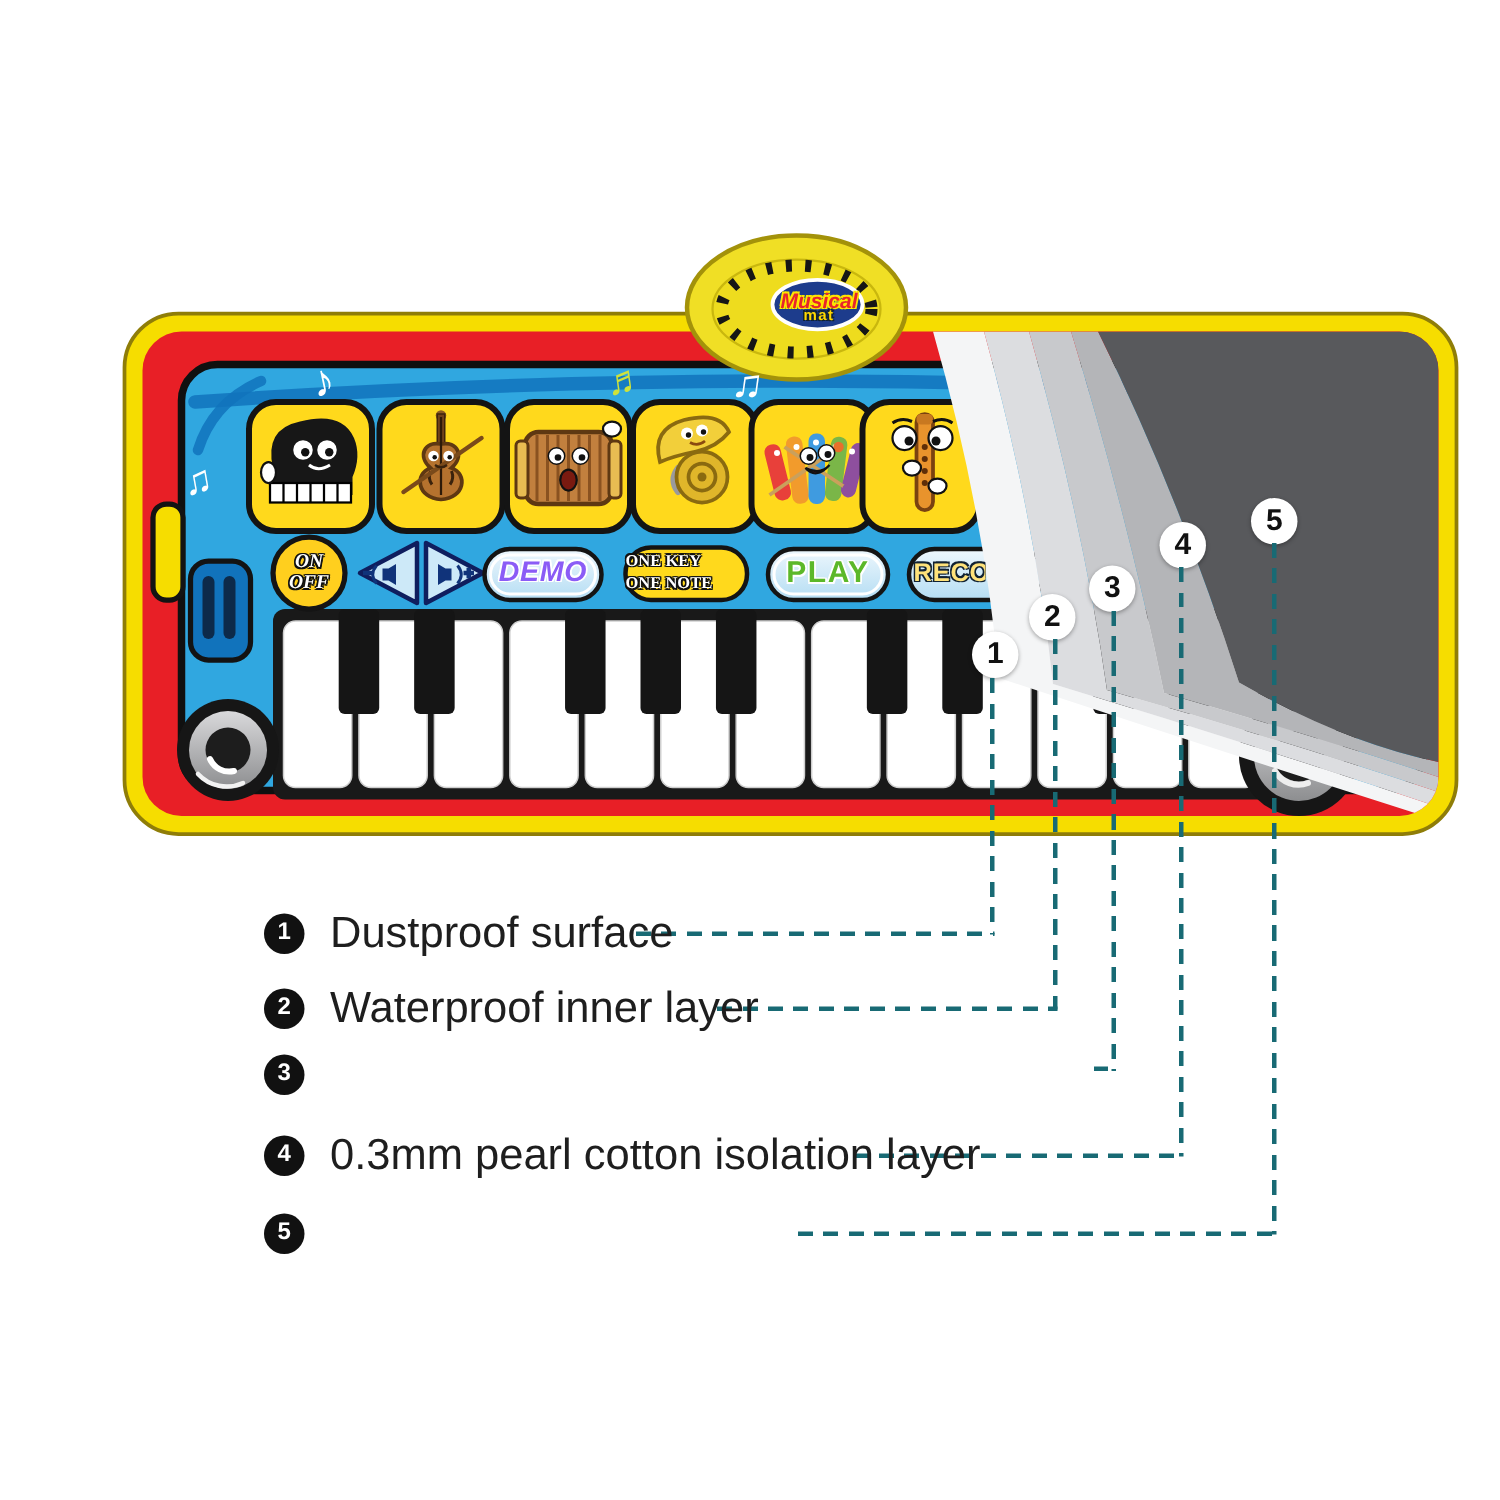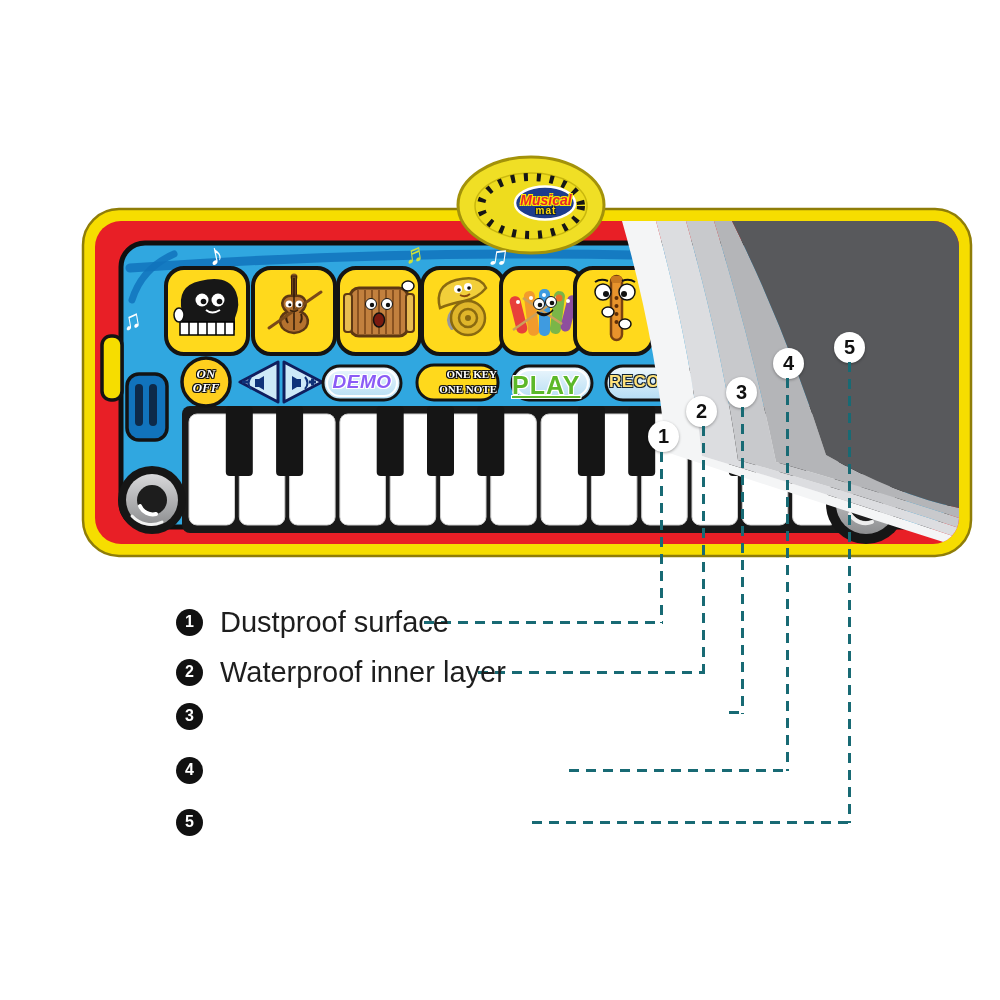--- a/index.html
+++ b/index.html
@@ -13,24 +13,24 @@
                  -1px 0 0 #fff,1px 0 0 #fff,0 -1px 0 #fff,0 1px 0 #fff;}
   .outline-navy{text-shadow:-1px -1px 0 #123,1px -1px 0 #123,-1px 1px 0 #123,1px 1px 0 #123;}
   .logo-brand{left:489px;top:192px;width:62px;text-align:center;font-size:14px;font-weight:900;
               font-style:italic;color:#e8252b;text-shadow:1px 1px 0 #ffe600,-1px -1px 0 #ffe600,1px -1px 0 #ffe600,-1px 1px 0 #ffe600;}
   .logo-sub{left:489px;top:205px;width:62px;text-align:center;font-size:10px;font-weight:900;
             color:#ffd800;letter-spacing:1px;}
   .btn-onoff{left:156px;top:367px;width:48px;text-align:center;font-size:13px;line-height:14px;
              font-weight:900;font-style:italic;color:#fff;}
   .btn-demo{left:297px;top:371px;width:78px;text-align:center;font-size:19px;font-weight:900;
             font-style:italic;color:#8b5cf6;letter-spacing:.5px;}
-  .btn-onekey{left:391px;top:367px;width:80px;text-align:right;font-size:11px;line-height:15px;
+  .btn-onekey{left:391px;top:367px;width:80px;text-align:left;font-size:11px;line-height:15px;
               font-weight:900;color:#fff;}
-  .btn-play{left:486px;top:371px;width:80px;text-align:left;font-size:25px;font-weight:900;
-            color:#5cb829;letter-spacing:1px;text-decoration:underline;}
+  .btn-play{left:486px;top:371px;width:80px;text-align:center;font-size:20px;font-weight:900;
+            color:#5cb829;letter-spacing:1px;}
   .btn-reco{left:583px;top:372px;width:48px;overflow:hidden;white-space:nowrap;font-size:17px;
             font-weight:900;color:#ffe27a;letter-spacing:.5px;}
   .note{color:#fff;}
   .mk{width:31px;height:31px;border-radius:50%;background:#fff;color:#111;font-weight:900;
       font-size:20px;display:flex;align-items:center;justify-content:center;
       box-shadow:0 1px 3px rgba(0,0,0,.35);}
   .vdash{width:3px;background:repeating-linear-gradient(180deg,#186a74 0 10px,transparent 10px 17px);}
   .hdash{height:3px;background:repeating-linear-gradient(90deg,#186a74 0 10px,transparent 10px 17px);}
   .legend-row{left:150px;display:flex;align-items:center;gap:17px;height:30px;}
   .legend-num{width:27px;height:27px;border-radius:50%;background:#111;color:#fff;font-weight:700;
@@ -301,18 +301,19 @@
 </div>
 <div class="ov legend-row" style="top:657px;">
   <div class="legend-num">2</div>
   <div class="legend-text">Waterproof inner layer</div>
 </div>
 <div class="ov legend-row" style="top:701px;">
   <div class="legend-num">3</div>
 </div>
 <div class="ov legend-row" style="top:755px;">
   <div class="legend-num">4</div>
+  <div class="legend-text">0.3mm pearl cotton isolation layer</div>
 </div>
 <div class="ov legend-row" style="top:807px;">
   <div class="legend-num">5</div>
 </div>
 
 </div>
 
 </body></html>

